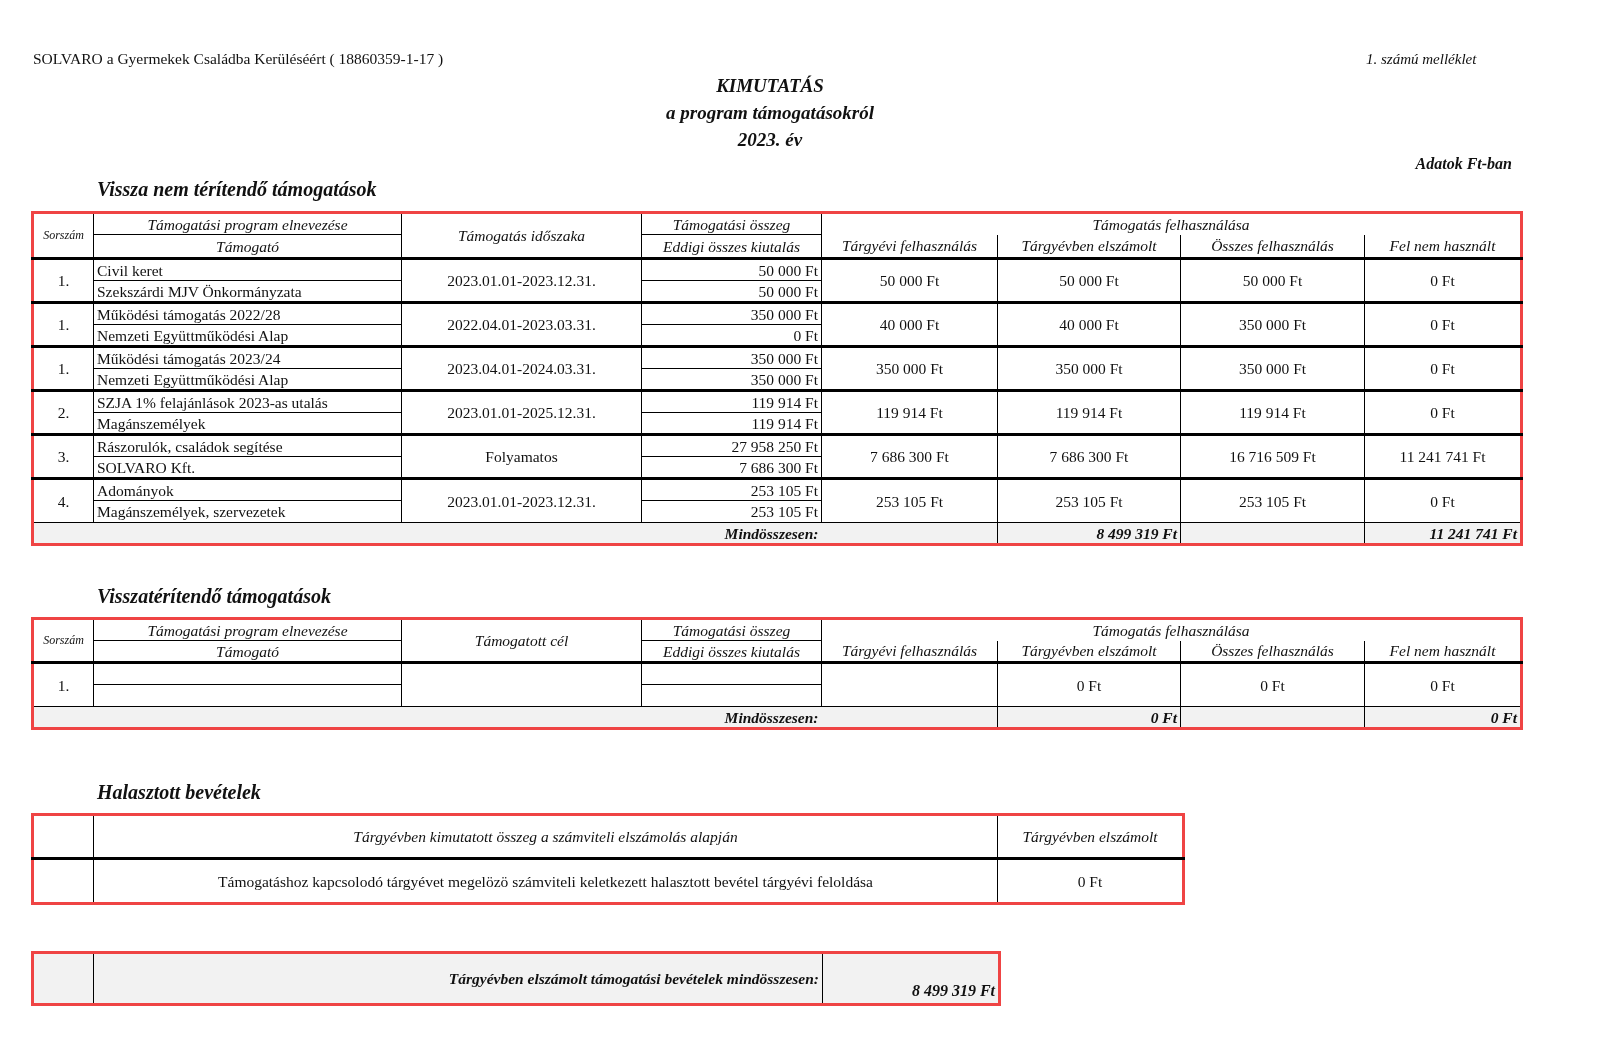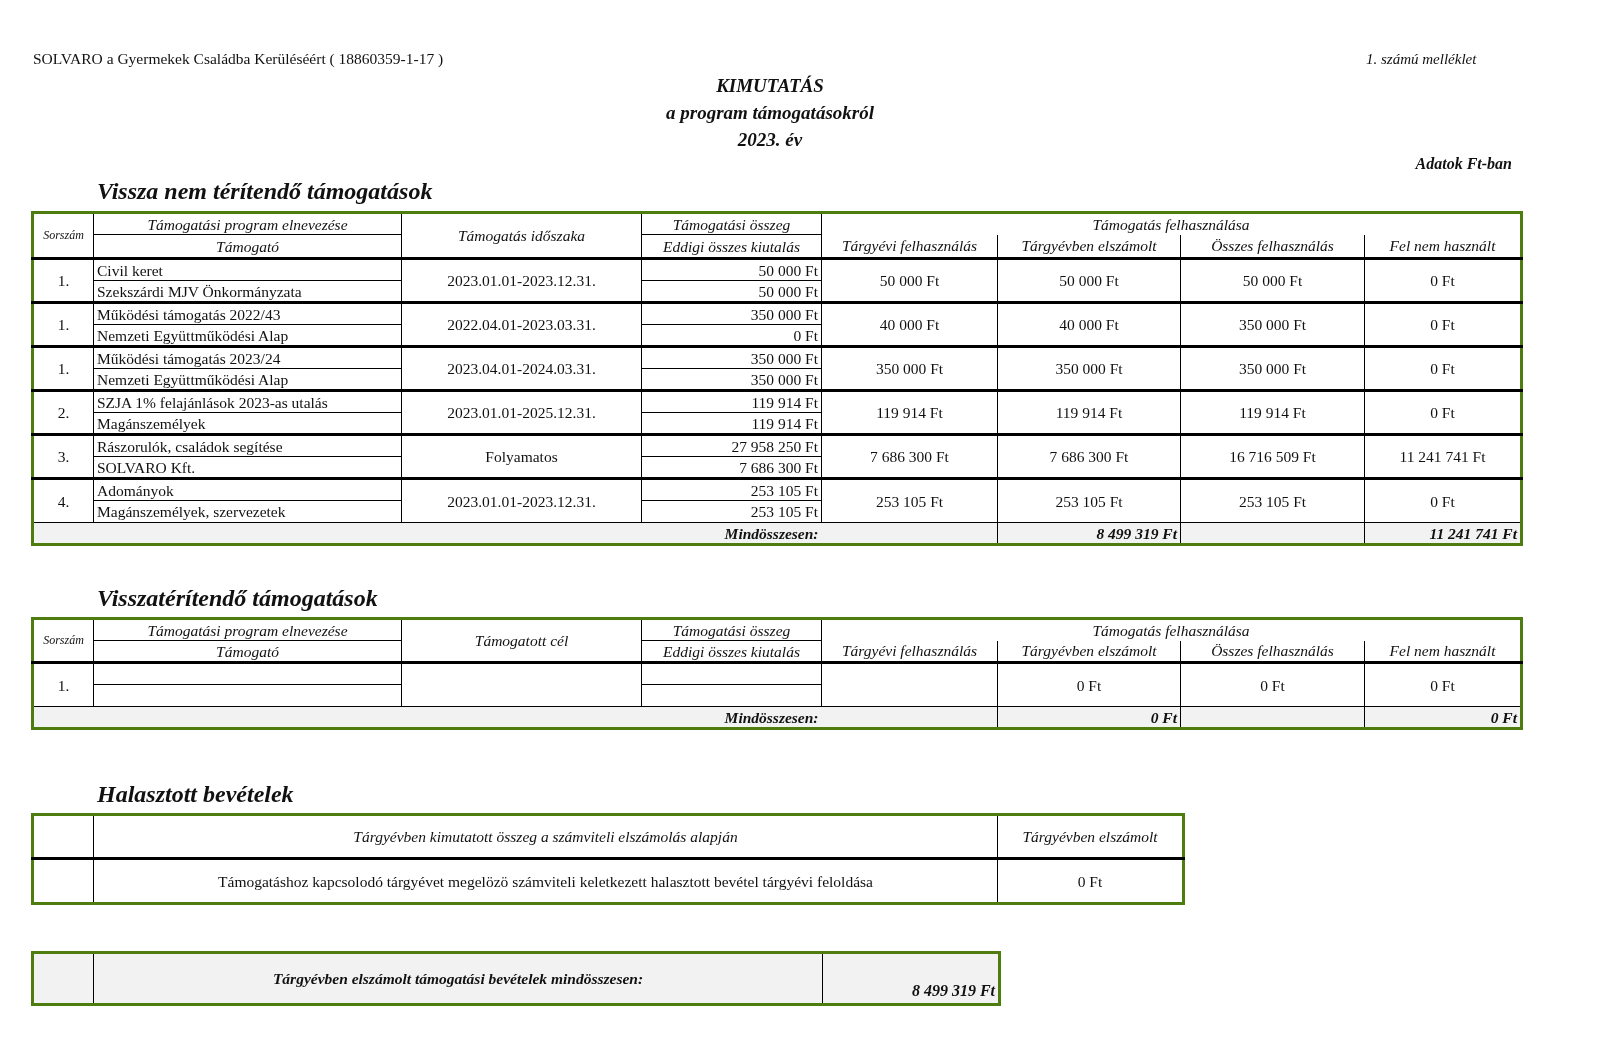--- a/index.html
+++ b/index.html
@@ -3,23 +3,23 @@
 <meta charset="utf-8">
 <style>
   html, body { margin: 0; padding: 0; background: #ffffff; }
   body { width: 1600px; height: 1061px; position: relative; overflow: hidden;
          font-family: "Liberation Serif", "DejaVu Serif", serif; color: #111; }
   .abs { position: absolute; }
   .org { left: 33px; top: 50px; font-size: 15.5px; }
   .annex { left: 1366px; top: 51px; font-size: 15px; font-style: italic; }
   .title { left: 0; width: 1540px; text-align: center; font-weight: bold; font-style: italic; font-size: 19px; line-height: 27px; }
   .unit { right: 88px; top: 155px; font-size: 16px; font-weight: bold; font-style: italic; }
-  .sec { font-size: 24px; font-weight: bold; font-style: italic; left: 97px; }
-
-  table.grid { position: absolute; border-collapse: collapse; table-layout: fixed; border: 3px solid #4d7c0f; }
+  .sec { font-size: 20px; font-weight: bold; font-style: italic; left: 97px; }
+
+  table.grid { position: absolute; border-collapse: collapse; table-layout: fixed; border: 3px solid #ef4444; }
   table.grid td { border: 1.5px solid #000; padding: 0 3px; font-size: 15.5px; line-height: 19px; overflow: hidden; white-space: nowrap; }
   .hd td { font-style: italic; text-align: center; font-size: 15px; }
   .c { text-align: center; }
   .r { text-align: right; }
   .l { text-align: left; }
   .thick-top td { border-top: 3px solid #000 !important; }
   .total td { background: #f2f2f2; font-weight: bold; font-style: italic; border-top: 3px solid #000; }
   .total td.r { text-align: right; }
   .sorsz { font-size: 12px !important; font-style: italic; }
   .noborder-top { border-top: none !important; }
@@ -77,21 +77,21 @@
     <td rowspan="2" class="c">50 000 Ft</td>
     <td rowspan="2" class="c">0 Ft</td>
   </tr>
   <tr style="height:22px;">
     <td class="l">Szekszárdi MJV Önkormányzata</td>
     <td class="r">50 000 Ft</td>
   </tr>
 
   <tr class="thick-top" style="height:22px;">
     <td rowspan="2" class="c">1.</td>
-    <td class="l">Működési támogatás 2022/43</td>
+    <td class="l">Működési támogatás 2022/28</td>
     <td rowspan="2" class="c">2022.04.01-2023.03.31.</td>
     <td class="r">350 000 Ft</td>
     <td rowspan="2" class="c">40 000 Ft</td>
     <td rowspan="2" class="c">40 000 Ft</td>
     <td rowspan="2" class="c">350 000 Ft</td>
     <td rowspan="2" class="c">0 Ft</td>
   </tr>
   <tr style="height:22px;">
     <td class="l">Nemzeti Együttműködési Alap</td>
     <td class="r">0 Ft</td>
@@ -244,17 +244,17 @@
 
 <table class="grid final" style="left:31px; top:951px; width:967px;">
   <colgroup>
       <col style="width:61px">
       <col style="width:729px">
       <col style="width:177px">
     </colgroup>
   <tbody>
       <tr style="height:52px; background:#f2f2f2;">
     <td></td>
-    <td class="c" style="vertical-align:middle;">Tárgyévben elszámolt támogatási bevételek mindösszesen:</td>
+    <td class="c" style="vertical-align:middle;text-align:right;">Tárgyévben elszámolt támogatási bevételek mindösszesen:</td>
     <td class="r" style="vertical-align:bottom; font-size:16px; padding-bottom:3px;">8 499 319 Ft</td>
   </tr>
 </tbody>
   </table>
 
 </body></html>

